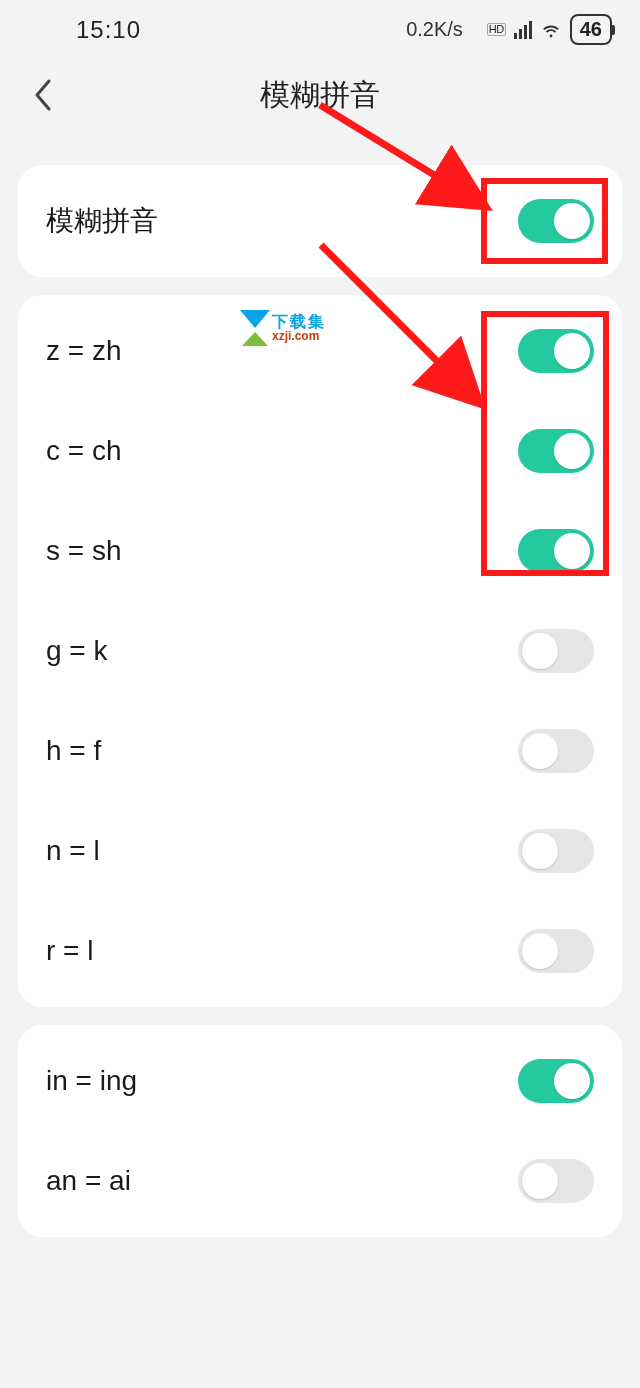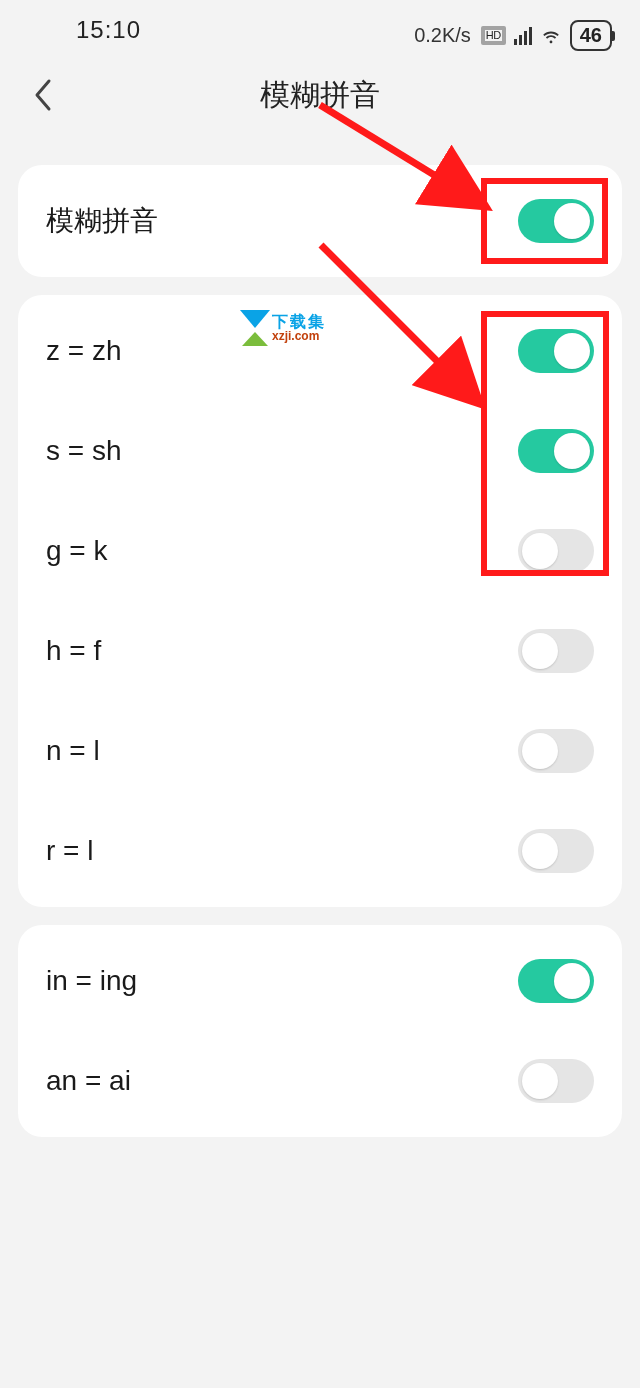--- a/index.html
+++ b/index.html
@@ -8,31 +8,32 @@
     background: #f3f3f3;
     font-family: -apple-system, "Helvetica Neue", Arial, "PingFang SC", "Microsoft YaHei", sans-serif;
     color: #222;
     position: relative;
   }
 
   
   .status-bar {
     height: 55px;
     display: flex;
+    align-items: center;
     justify-content: space-between;
-    padding: 16px 28px 0 76px;
+    padding: 4px 28px 0 76px;
     font-size: 24px;
   }
   .status-left { font-weight: 500; letter-spacing: 1px; }
   .status-right { display: flex; align-items: center; gap: 8px; font-size: 20px; }
-  .net-speed { font-size: 20px; margin-right: 2px; color:#333;}
+  .net-speed { font-size: 20px; margin-right: 16px; color:#333;}
   .hd {
     font-size: 11px;
     line-height: 11px;
-    border: 4px solid #a3a3a3;
+    border: 1px solid #a3a3a3;
     padding: 0 1px;
     border-radius: 2px;
     letter-spacing: -0.5px;
   }
   .signal {
     display: inline-flex;
     align-items: flex-end;
     gap: 2px;
     height: 18px;
   }
@@ -194,20 +195,26 @@
 </div>
 
 <div class="card" id="group1-card">
     <div class="row">
       <div class="row-label">z = zh</div>
       <div class="toggle on">
         <div class="knob"></div>
       </div>
     </div>
     <div class="row">
+      <div class="row-label">c = ch</div>
+      <div class="toggle on">
+        <div class="knob"></div>
+      </div>
+    </div>
+    <div class="row">
       <div class="row-label">s = sh</div>
       <div class="toggle on">
         <div class="knob"></div>
       </div>
     </div>
     <div class="row">
       <div class="row-label">g = k</div>
       <div class="toggle off">
         <div class="knob"></div>
       </div>

